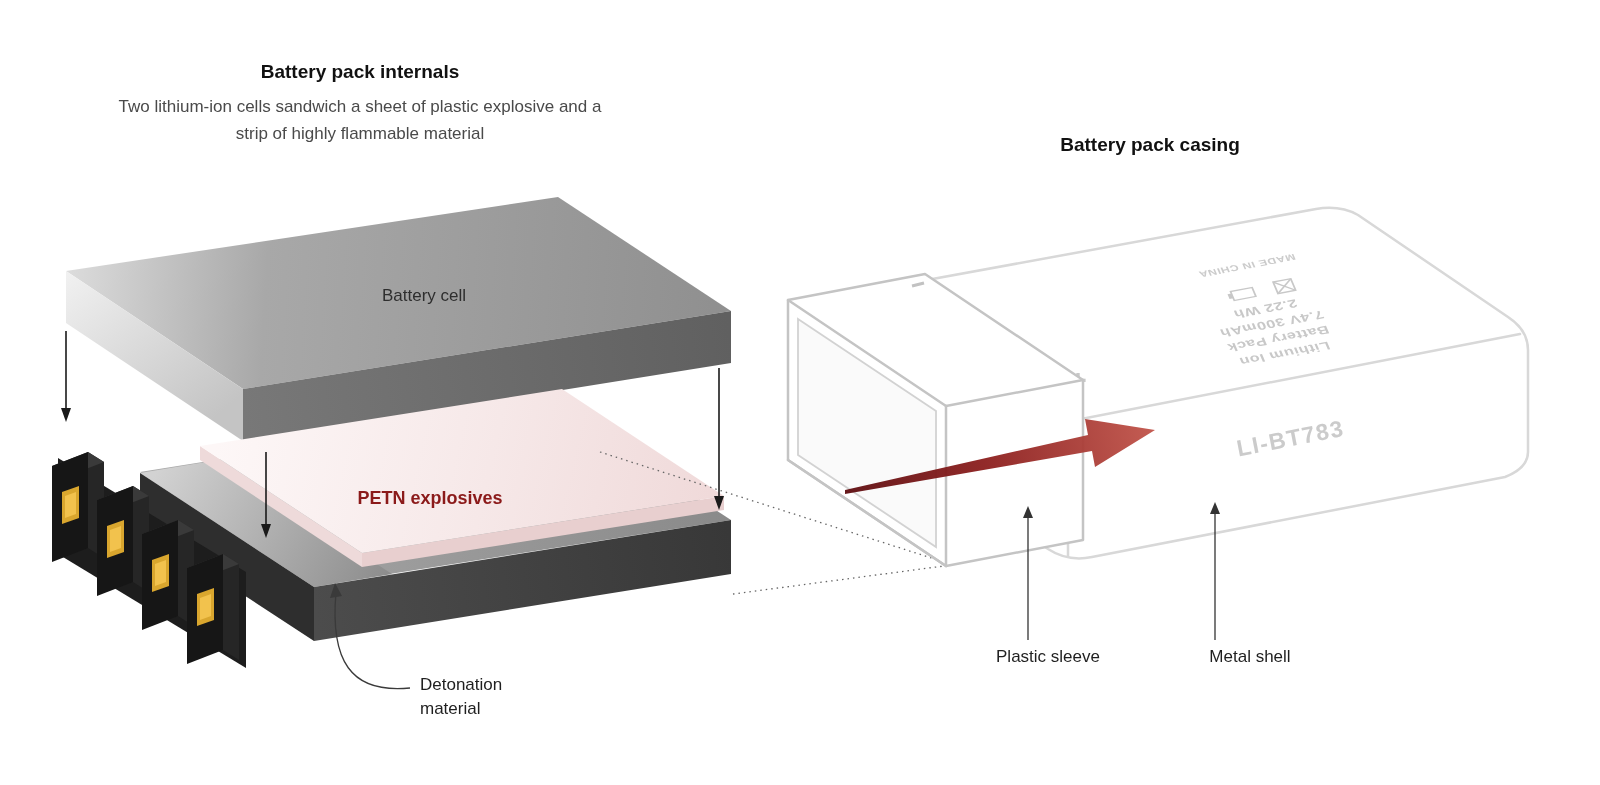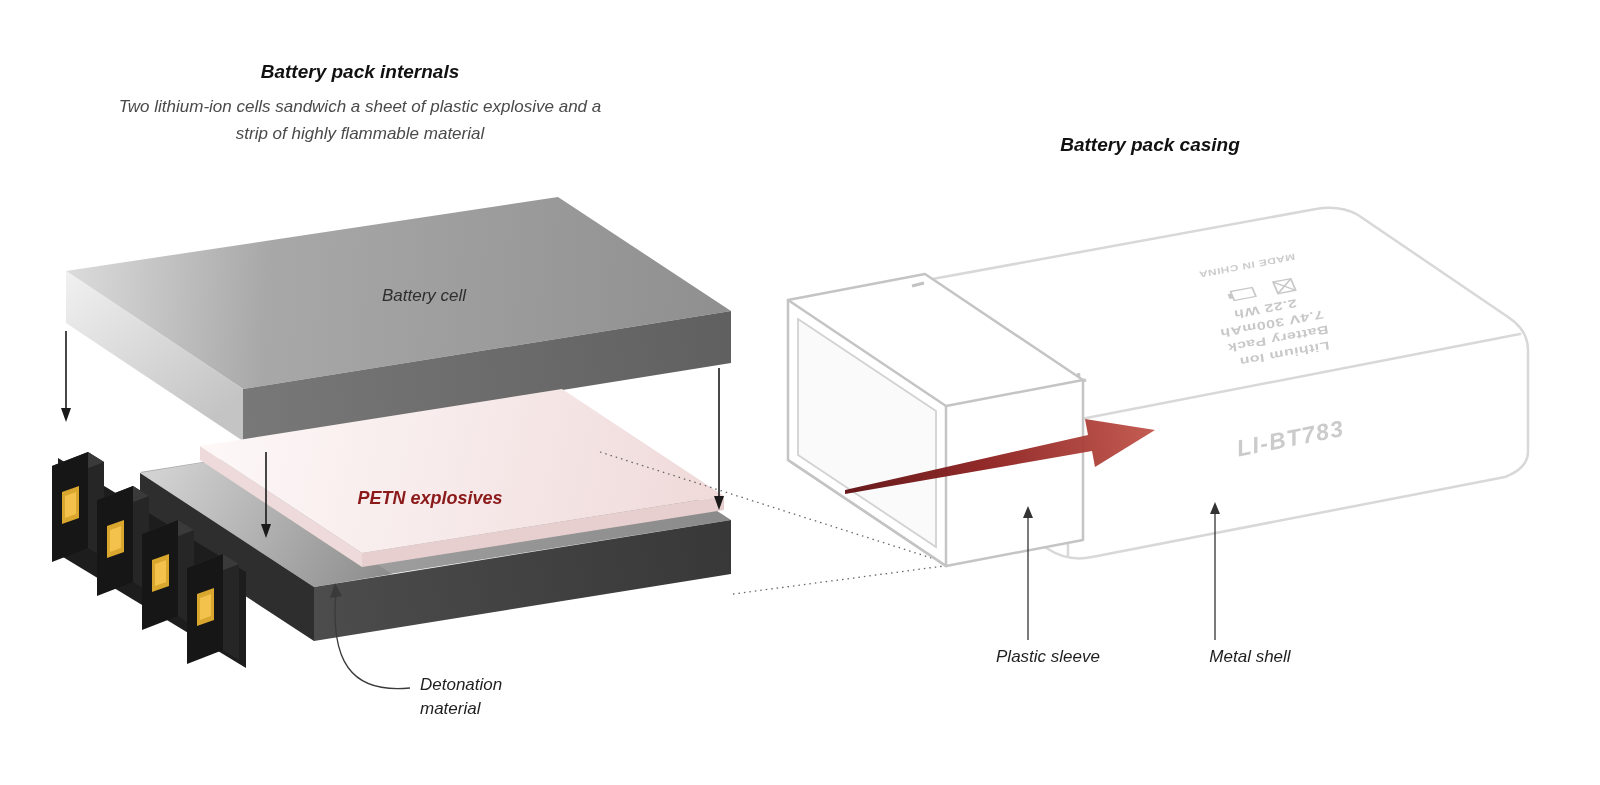--- a/index.html
+++ b/index.html
@@ -1,17 +1,17 @@
 <!DOCTYPE html>
 <html><head>
 <meta charset="utf-8">
 <style>
   html,body{margin:0;padding:0;background:#ffffff;}
   #stage{position:relative;width:1600px;height:785px;background:#ffffff;overflow:hidden;
-         font-family:"Liberation Sans", sans-serif;font-style:italic;}
+         font-family:"Liberation Sans", sans-serif;}
   svg{display:block;}
   .t-title{font-family:"Liberation Sans",sans-serif;font-size:19px;font-weight:700;fill:#111111;}
   .t-sub{font-family:"Liberation Sans",sans-serif;font-size:17px;font-weight:400;fill:#4a4a4a;}
   .t-label{font-family:"Liberation Sans",sans-serif;font-size:17px;font-weight:400;fill:#1f1f1f;}
   .t-cell{font-family:"Liberation Sans",sans-serif;font-size:17px;font-weight:400;fill:#2e2e2e;}
   .t-petn{font-family:"Liberation Sans",sans-serif;font-size:18px;font-weight:700;fill:#8b1a1a;}
   .t-print{font-family:"Liberation Sans",sans-serif;font-size:16px;font-weight:700;fill:#c8c8c8;letter-spacing:0.5px;}
   .t-print-sm{font-family:"Liberation Sans",sans-serif;font-size:12px;font-weight:700;fill:#cbcbcb;letter-spacing:0.5px;}
   .t-model{font-family:"Liberation Sans",sans-serif;font-size:23px;font-weight:700;fill:#cbcbcb;letter-spacing:1.5px;}
   .t-plus{font-family:"Liberation Sans",sans-serif;font-size:30px;font-weight:700;fill:#c8c8c8;}

